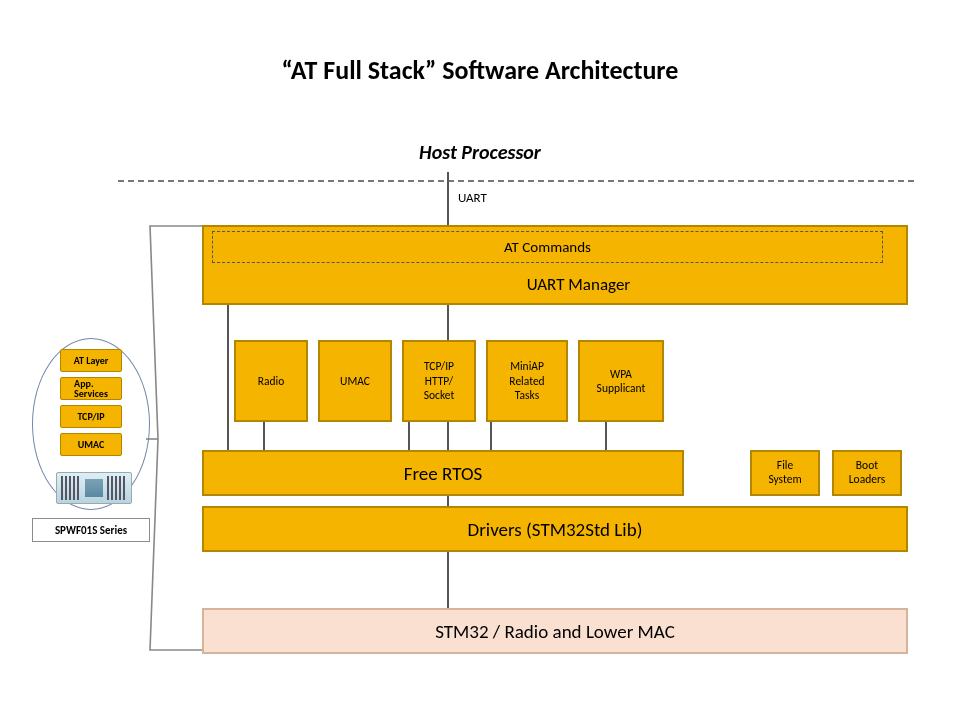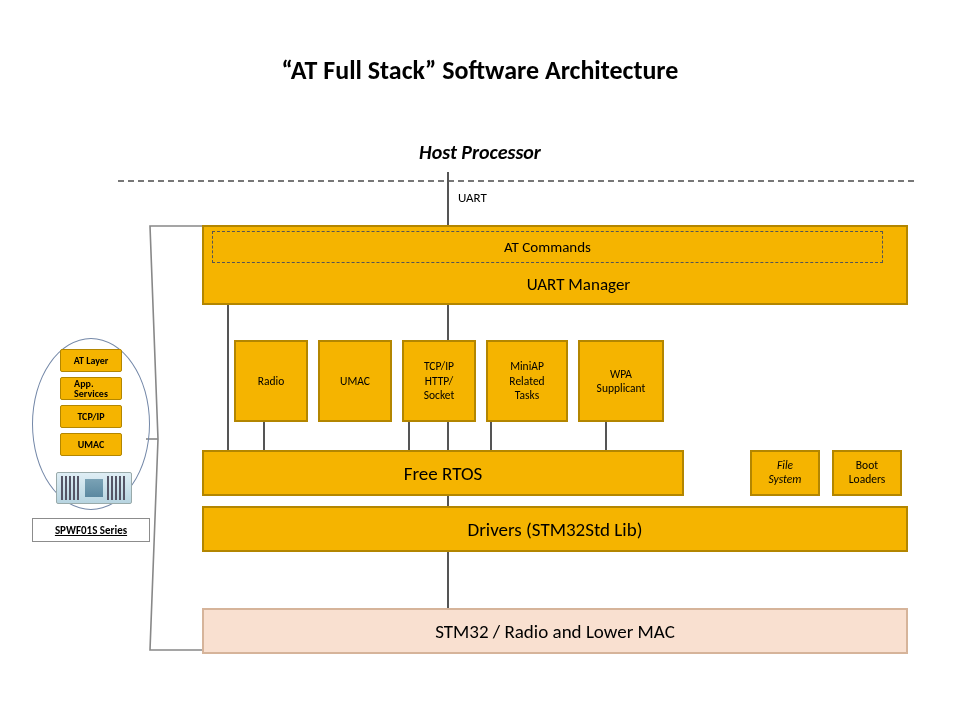--- a/index.html
+++ b/index.html
@@ -76,21 +76,21 @@
   .chip{position:absolute;left:24px;right:18px;top:134px;height:30px;
         border:1px solid #9aa;border-radius:2px;
         background:linear-gradient(#dfeef5,#b7d4e0);z-index:1;}
   .chip:before,.chip:after{content:"";position:absolute;top:3px;bottom:3px;width:20px;
         background:repeating-linear-gradient(90deg,#556 0 2px,transparent 2px 4px);}
   .chip:before{left:4px;} .chip:after{right:4px;}
   .chip-mid{position:absolute;left:28px;right:28px;top:6px;bottom:6px;
             background:linear-gradient(#7aa2b5,#5b88a0);}
   .series-lbl{position:absolute;left:0;right:0;top:180px;height:22px;
               border:1px solid var(--grey-border);background:#fff;display:flex;
-              align-items:center;justify-content:center;font-size:11px;font-weight:700;text-decoration:underline;}
+              align-items:center;justify-content:center;font-size:11px;font-weight:700;}
   .callout{position:absolute;z-index:1;}
   .callout path{stroke:#888;stroke-width:1.6;fill:none;}
 </style>
 </head>
 <body>
 
 <div class="slide">
 
   <div class="title">“AT Full Stack” Software Architecture</div>
   <div class="host">Host Processor</div>
@@ -117,21 +117,21 @@
 Socket</div>
     <div class="task miniap" style="white-space:pre-line;">MiniAP
 Related
 Tasks</div>
     <div class="task wpa" style="white-space:pre-line;">WPA
 Supplicant</div>
   </div>
 
   <div class="rtos-row">
     <div class="rtos">Free RTOS</div>
-    <div class="side-box fs" style="white-space:pre-line;font-style:italic;">File
+    <div class="side-box fs" style="white-space:pre-line;">File
 System</div>
     <div class="side-box boot" style="white-space:pre-line;">Boot
 Loaders</div>
   </div>
 
   <div class="drivers">Drivers (STM32Std Lib)</div>
   <div class="hw">STM32 / Radio and Lower MAC</div>
 
   <div class="legend">
     <div class="legend-ellipse"></div>

